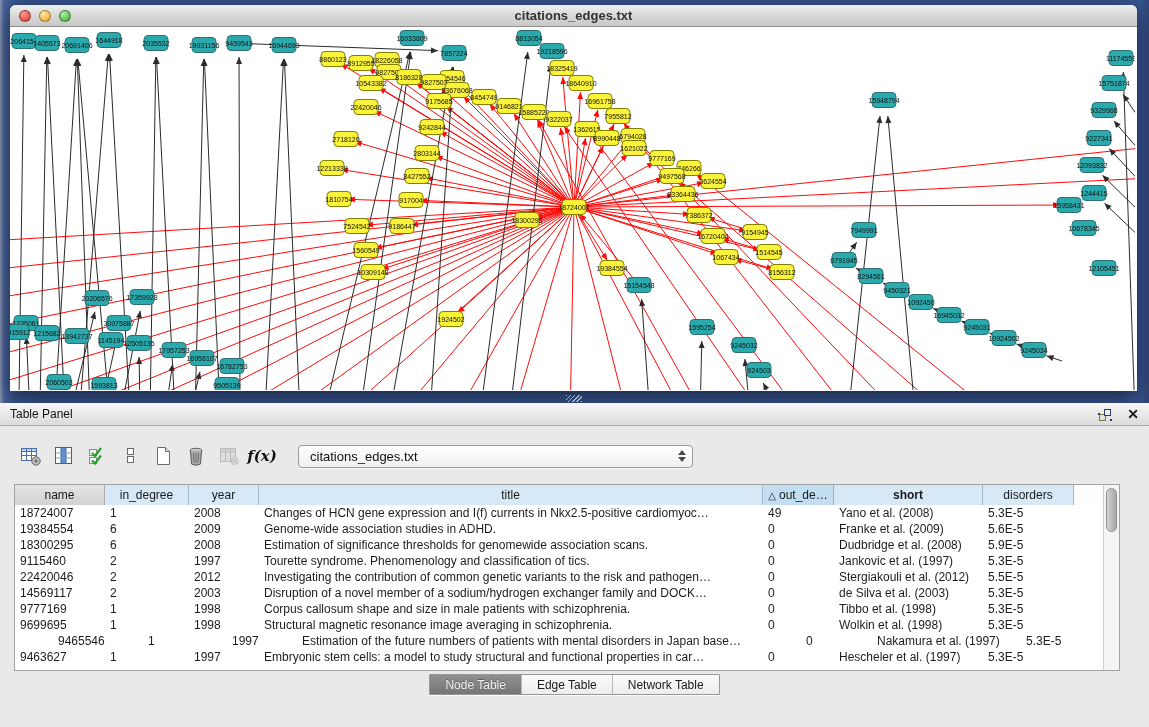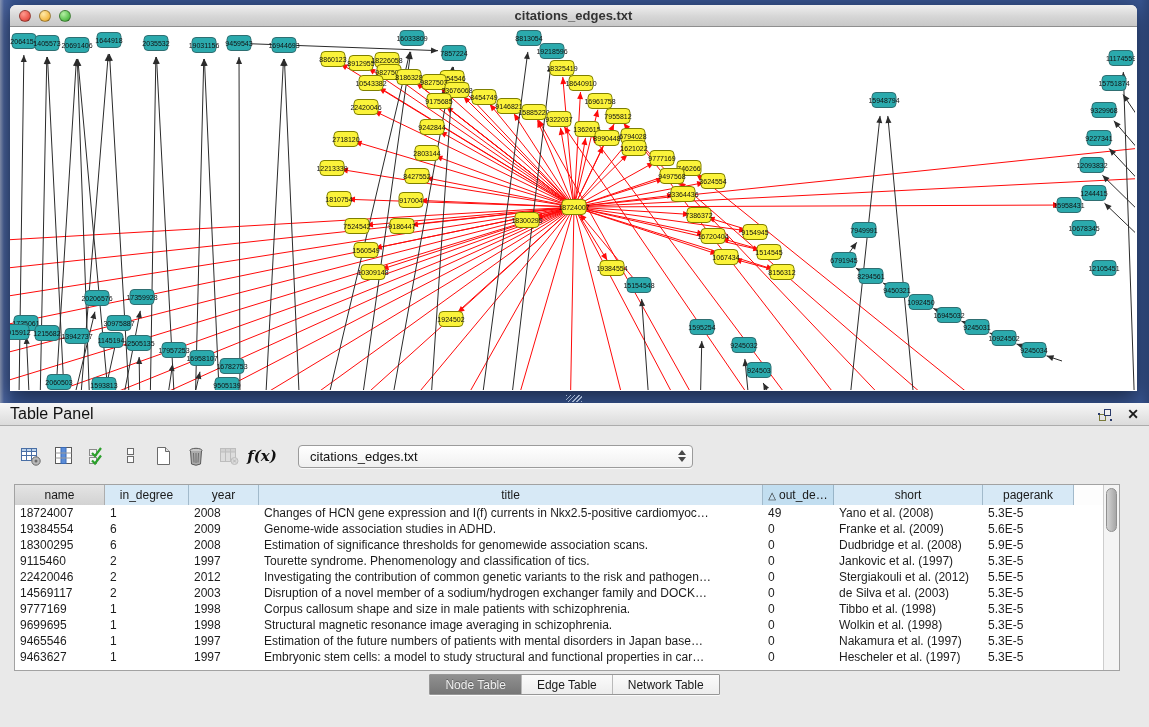--- a/index.html
+++ b/index.html
@@ -23,21 +23,21 @@
   .light.green  { background:radial-gradient(circle at 35% 30%, #B4EFA4, #61C555 60%, #3E9A33); }
   .graph-wrap { position:relative; width:1125px; height:363px; overflow:hidden; background:#fff; }
   svg.graph { display:block; }
   .grip { position:absolute; left:566px; top:395px; width:16px; height:7px;
     background:repeating-linear-gradient(135deg,#9FB0CC 0 1px,transparent 1px 3px); }
 
   
   .table-panel { position:absolute; left:0; top:403px; width:1149px; height:324px; background:#E9E9E9; }
   .panel-header { height:23px; background:linear-gradient(#F7F7F7,#DBDBDB);
     border-bottom:1px solid #ACACAC; display:flex; align-items:center; padding:0 10px; }
-  .panel-header .ph-title { font-size:16px; color:#111; flex:1; }
+  .panel-header .ph-title { font-size:12px; color:#111; flex:1; }
   .panel-header .ph-icons { display:flex; align-items:center; gap:14px; }
   .float-btn, .close-btn { cursor:default; display:flex; align-items:center; }
   .close-btn { font-size:14px; font-weight:bold; color:#1A1A1A; line-height:1; }
 
   .toolbar { position:absolute; left:0; top:36px; width:100%; height:34px;
     display:flex; align-items:center; padding-left:18px; }
   .tb-btn { width:26px; height:26px; margin-right:7px; display:flex; align-items:center;
     justify-content:center; border-radius:3px; }
   .tb-btn.disabled { opacity:.55; }
   .fx { font-family:"DejaVu Serif", serif; font-style:italic; font-weight:bold;
@@ -652,25 +652,25 @@
           <div class="th" style="width: 70px;">
             <span>year</span>
           </div>
           <div class="th" style="width: 504px;">
             <span>title</span>
           </div>
           <div class="th sorted" style="width: 71px;">
             <span class="sort-glyph">△</span>
             <span>out_de…</span>
           </div>
-          <div class="th" style="width: 149px;">
+          <div class="th" style="width: 149px; font-weight: bold;">
             <span>short</span>
           </div>
           <div class="th" style="width: 91px;">
-            <span>pagerank</span>
+            <span>disorders</span>
           </div>
           <div class="th filler"></div>
         </div>
       <div class="tbody" id="tbody">
           <div class="tr">
             <div class="td" style="width: 90px;">18724007</div>
             <div class="td" style="width: 84px;">1</div>
             <div class="td" style="width: 70px;">2008</div>
             <div class="td" style="width: 504px;">Changes of HCN gene expression and I(f) currents in Nkx2.5-positive cardiomyoc…</div>
             <div class="td" style="width: 71px;">49</div>
@@ -734,21 +734,21 @@
           <div class="tr">
             <div class="td" style="width: 90px;">9699695</div>
             <div class="td" style="width: 84px;">1</div>
             <div class="td" style="width: 70px;">1998</div>
             <div class="td" style="width: 504px;">Structural magnetic resonance image averaging in schizophrenia.</div>
             <div class="td" style="width: 71px;">0</div>
             <div class="td" style="width: 149px;">Wolkin et al. (1998)</div>
             <div class="td" style="width: 91px;">5.3E-5</div>
           </div>
           <div class="tr">
-            <div class="td" style="width: 90px;">9465546</div>
+            <div class="td" style="width: 90px; margin-left: 38px;">9465546</div>
             <div class="td" style="width: 84px;">1</div>
             <div class="td" style="width: 70px;">1997</div>
             <div class="td" style="width: 504px;">Estimation of the future numbers of patients with mental disorders in Japan base…</div>
             <div class="td" style="width: 71px;">0</div>
             <div class="td" style="width: 149px;">Nakamura et al. (1997)</div>
             <div class="td" style="width: 91px;">5.3E-5</div>
           </div>
           <div class="tr">
             <div class="td" style="width: 90px;">9463627</div>
             <div class="td" style="width: 84px;">1</div>

